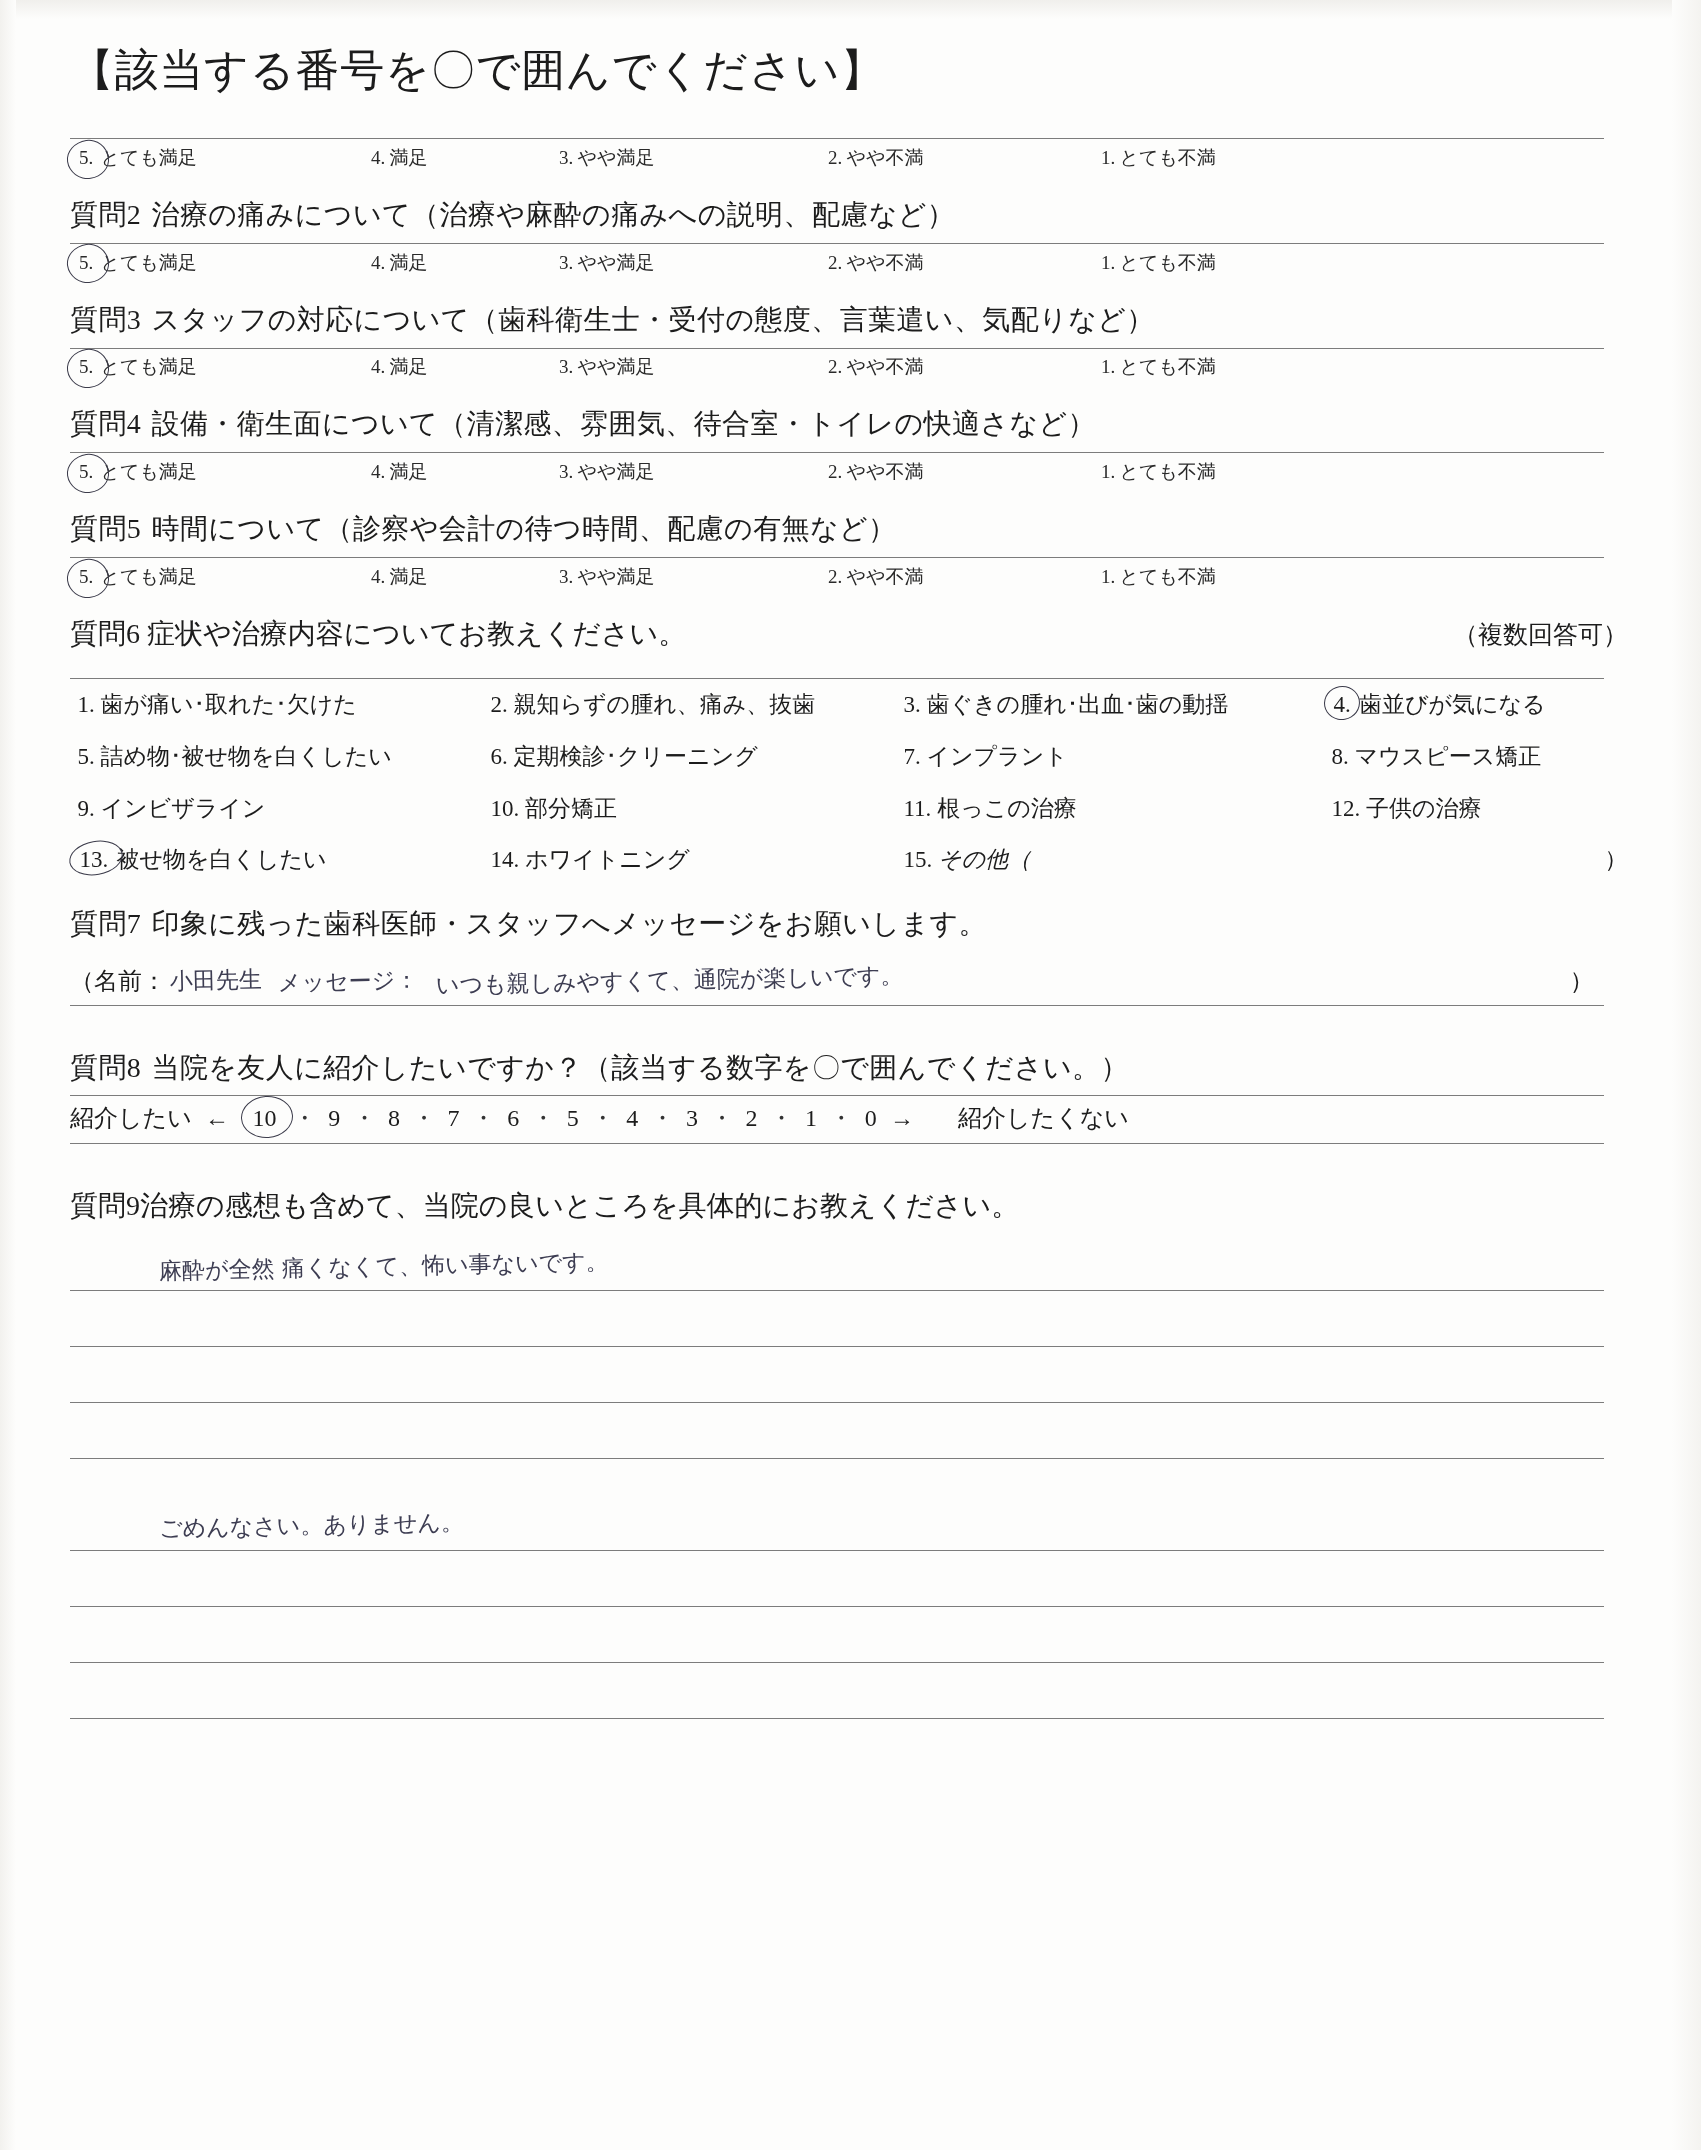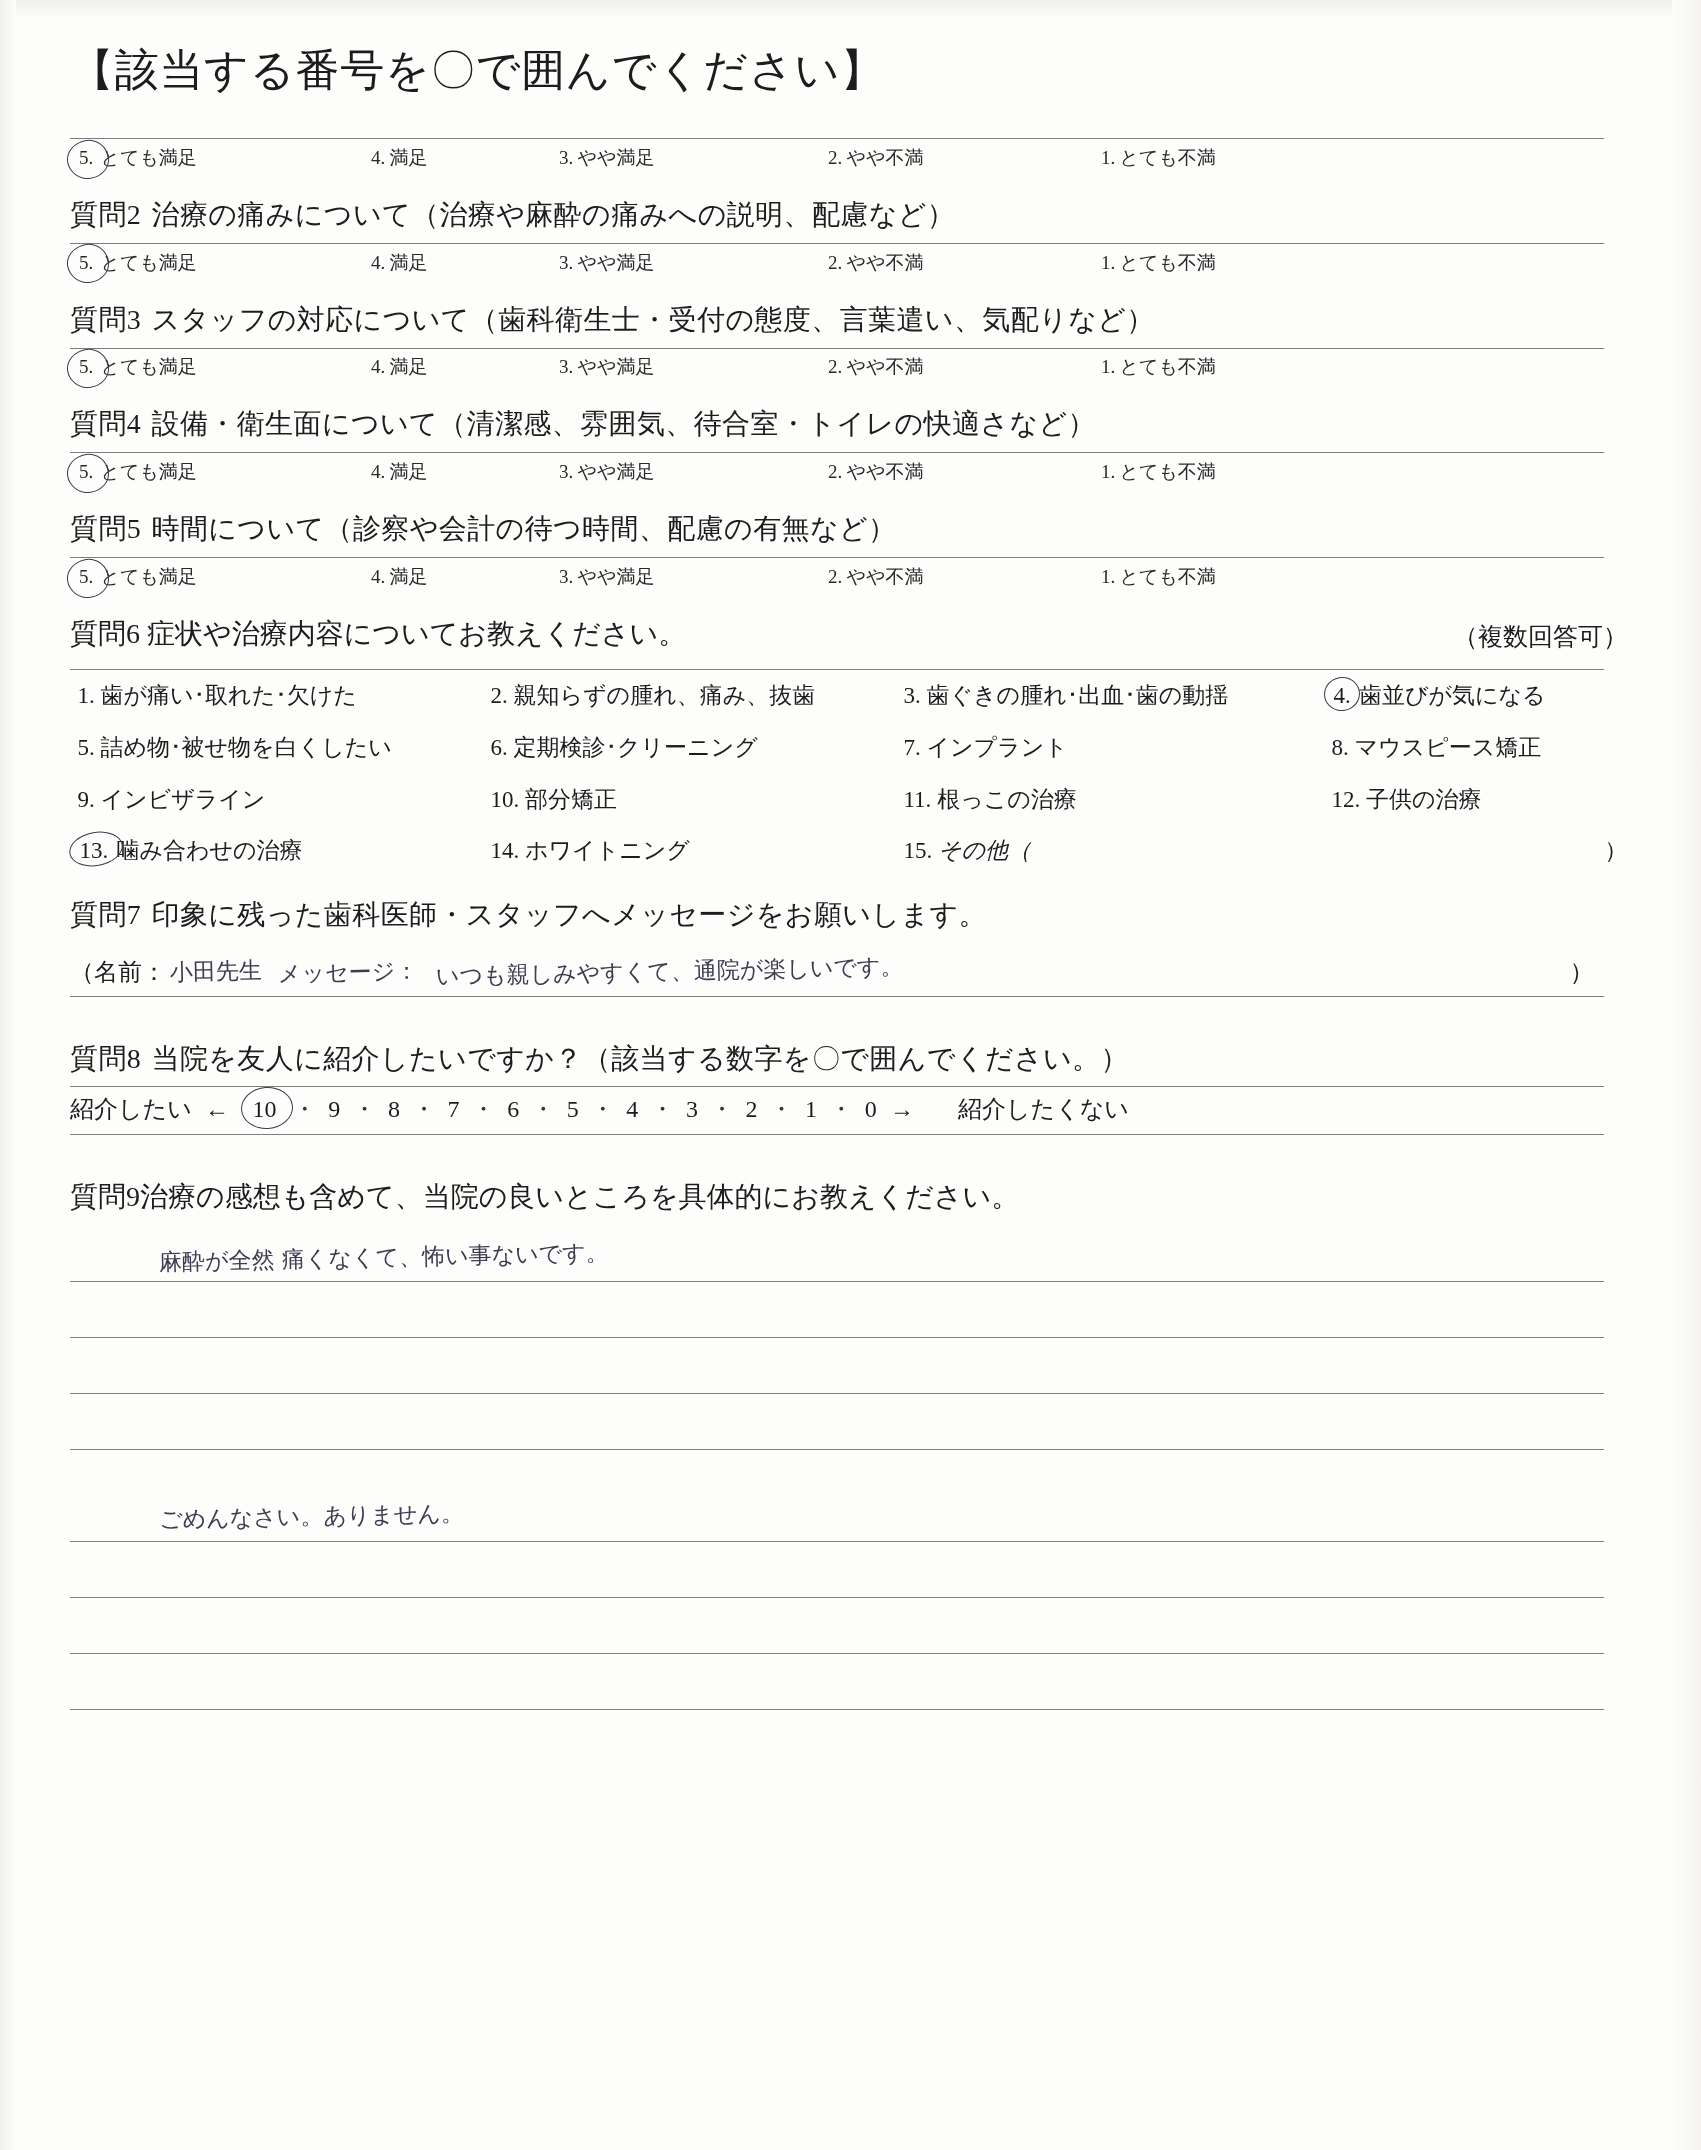--- a/index.html
+++ b/index.html
@@ -98,23 +98,23 @@
     border: 1.8px solid #3b3b4a;
     border-radius: 52% 48% 50% 50% / 48% 52% 48% 52%;
     transform: rotate(-8deg);
     pointer-events: none;
   }
 
   
   .q6-head-row {
     display: flex;
     justify-content: space-between;
-    align-items: flex-end;
+    align-items: center;
     font-size: 28px;
-    margin-bottom: 16px;
+    margin-bottom: 25px;
   }
   .q6-note { font-size: 25px; }
   .q6-grid {
     display: grid;
     grid-template-columns: 413px 413px 428px 295px;
     row-gap: 20.7px;
     font-size: 23px;
     padding-left: 7.4px;
     margin-bottom: 29.5px;
     margin-top: 10.3px;
@@ -331,21 +331,21 @@
         <div class="q6-cell"><span class="n">5.</span><span>詰め物･被せ物を白くしたい</span></div>
         <div class="q6-cell"><span class="n">6.</span><span>定期検診･クリーニング</span></div>
         <div class="q6-cell"><span class="n">7.</span><span>インプラント</span></div>
         <div class="q6-cell"><span class="n">8.</span><span>マウスピース矯正</span></div>
 
         <div class="q6-cell"><span class="n">9.</span><span>インビザライン</span></div>
         <div class="q6-cell"><span class="n">10.</span><span>部分矯正</span></div>
         <div class="q6-cell"><span class="n">11.</span><span>根っこの治療</span></div>
         <div class="q6-cell"><span class="n">12.</span><span>子供の治療</span></div>
 
-        <div class="q6-cell"><span class="n q6-circle-mark q6-circle-wide">13.</span><span>噛み合わせの治療</span></div>
+        <div class="q6-cell"><span class="n q6-circle-mark q6-circle-wide">13.</span><span>被せ物を白くしたい</span></div>
         <div class="q6-cell"><span class="n">14.</span><span>ホワイトニング</span></div>
         <div class="q6-cell">
           <span class="n">15.</span><span class="other-paren">その他（</span>
           <span class="other-close">）</span>
         </div>
         <div class="q6-cell"></div>
       </div>
     </div>
 
     <div class="q-block">

